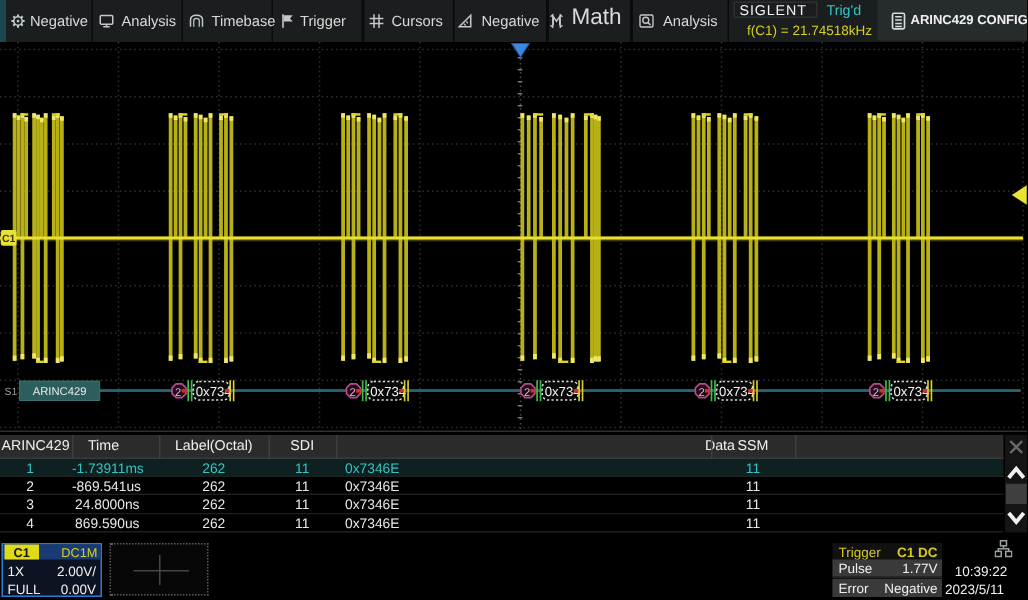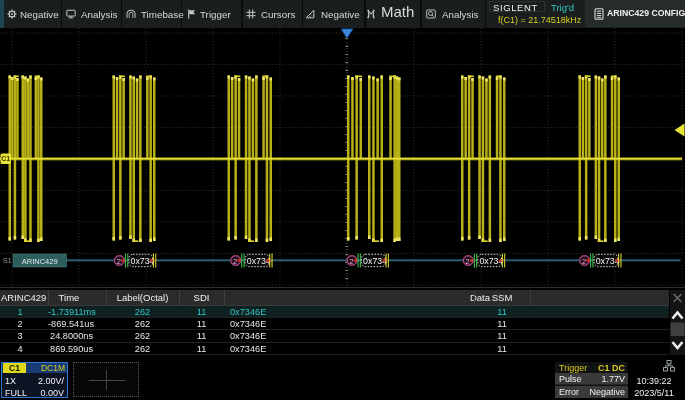--- a/index.html
+++ b/index.html
@@ -515,13 +515,13 @@
         <span style="position:absolute;right:3px;top:0.5px;font-size:9px;color:#f0f0f0">Negative</span>
       </div>
     </div>
     <svg width="12" height="12" viewBox="0 0 12 12" style="position:absolute;left:663px;top:360px">
       <rect x="4" y="0.5" width="4" height="3.4" fill="none" stroke="#9aa0a0" stroke-width="1"></rect>
       <rect x="0.5" y="7.6" width="4" height="3.4" fill="none" stroke="#9aa0a0" stroke-width="1"></rect>
       <rect x="7.5" y="7.6" width="4" height="3.4" fill="none" stroke="#9aa0a0" stroke-width="1"></rect>
       <path d="M6 3.9 V5.8 M2.5 7.6 V5.8 H9.5 V7.6" fill="none" stroke="#9aa0a0" stroke-width="1"></path>
     </svg>
     <div style="position:absolute;left:630px;top:376px;width:48px;text-align:center;font-size:9px;color:#f0f0f0">10:39:22</div>
-    <div style="position:absolute;left:630px;top:387.5px;width:48px;text-align:center;font-size:9px;color:#f0f0f0">2023/5/11</div>
+    <div style="position:absolute;left:630px;top:387.5px;width:48px;text-align:left;font-size:9px;color:#f0f0f0">2023/5/11</div>
 </div>
 </body></html>

